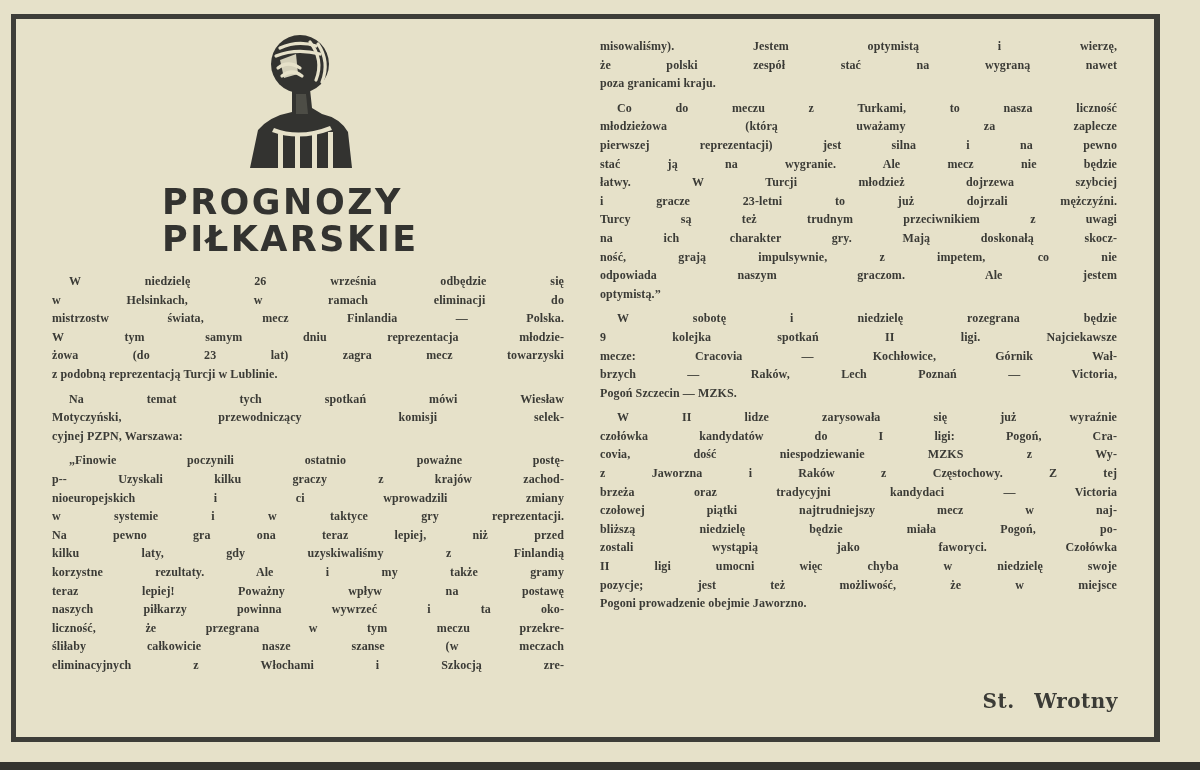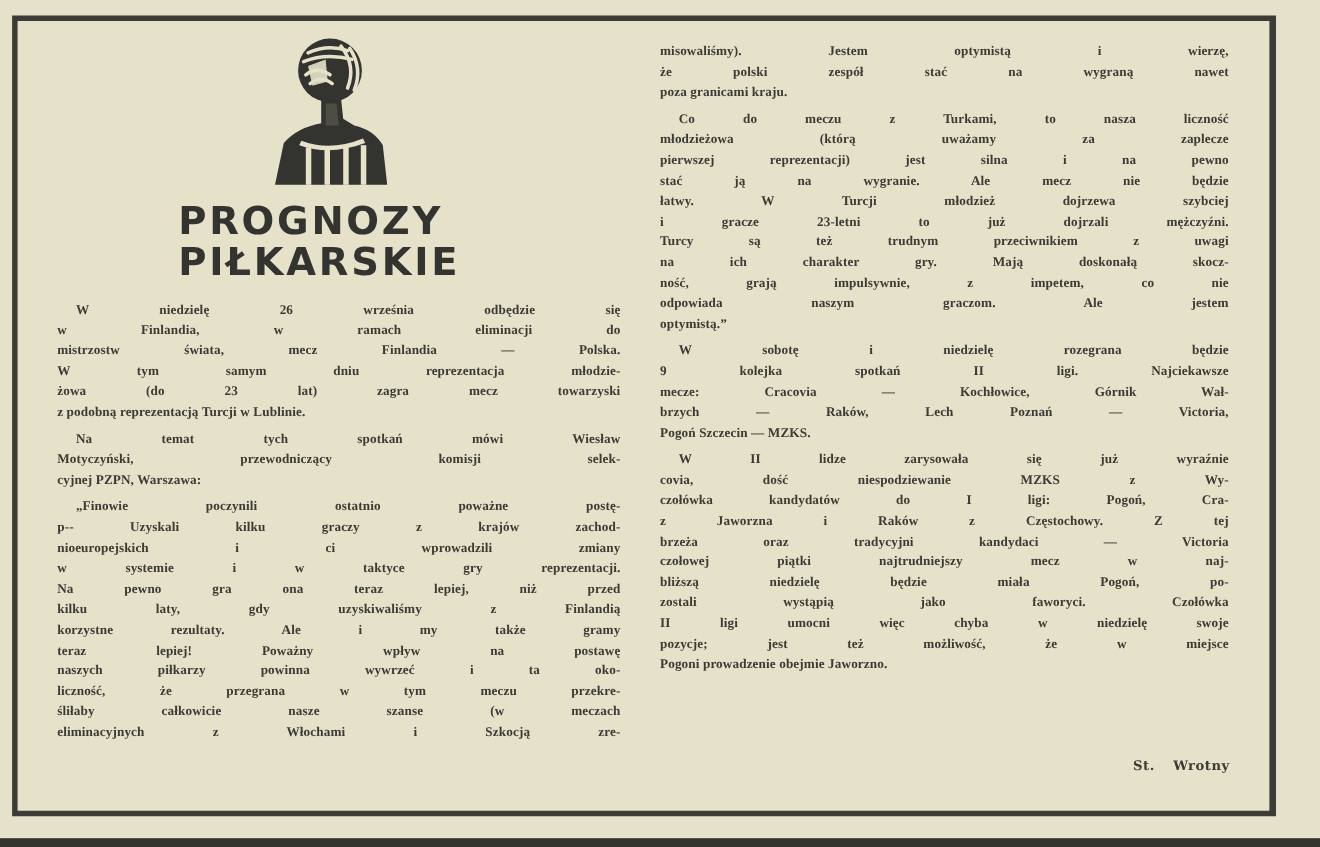--- a/index.html
+++ b/index.html
@@ -42,21 +42,21 @@
       font-family: "DejaVu Sans", sans-serif;
       font-weight: bold;
       font-size: 35px; line-height: 37px;
       letter-spacing: 2.5px;
       color: #333330;
       text-align: left;
     }
     .title span { display: block; }
     .signature {
       position: absolute; right: 82px; top: 689px;
-      font-size: 12px; font-weight: 900;
+      font-size: 20px; font-weight: 900;
       letter-spacing: 0.5px; word-spacing: 12px;
     }
   </style>
 </head>
 <body>
 
 <div class="frame"></div>
 <div class="rule-bottom"></div>
 
 <div class="logo">
@@ -89,21 +89,21 @@
 </div>
 
 <div class="title">
   <span>PROGNOZY</span>
   <span>PIŁKARSKIE</span>
 </div>
 
 <div class="col col-left">
   <p class="noindent">
     <span class="line" style="padding-left:17px">W niedzielę 26 września odbędzie się</span>
-    <span class="line">w Finlandia, w ramach eliminacji do</span>
+    <span class="line">w Helsinkach, w ramach eliminacji do</span>
     <span class="line">mistrzostw świata, mecz Finlandia — Polska.</span>
     <span class="line">W tym samym dniu reprezentacja młodzie-</span>
     <span class="line">żowa (do 23 lat) zagra mecz towarzyski</span>
     <span class="line last">z podobną reprezentacją Turcji w Lublinie.</span>
   </p>
   <p class="noindent">
     <span class="line" style="padding-left:17px">Na temat tych spotkań mówi Wiesław</span>
     <span class="line">Motyczyński, przewodniczący komisji selek-</span>
     <span class="line last">cyjnej PZPN, Warszawa:</span>
   </p>
@@ -144,22 +144,22 @@
   </p>
   <p class="noindent">
     <span class="line" style="padding-left:17px">W sobotę i niedzielę rozegrana będzie</span>
     <span class="line">9 kolejka spotkań II ligi. Najciekawsze</span>
     <span class="line">mecze: Cracovia — Kochłowice, Górnik Wał-</span>
     <span class="line">brzych — Raków, Lech Poznań — Victoria,</span>
     <span class="line last">Pogoń Szczecin — MZKS.</span>
   </p>
   <p class="noindent">
     <span class="line" style="padding-left:17px">W II lidze zarysowała się już wyraźnie</span>
+    <span class="line">czołówka kandydatów do I ligi: Pogoń, Cra-</span>
     <span class="line">covia, dość niespodziewanie MZKS z Wy-</span>
-    <span class="line">czołówka kandydatów do I ligi: Pogoń, Cra-</span>
     <span class="line">z Jaworzna i Raków z Częstochowy. Z tej</span>
     <span class="line">brzeża oraz tradycyjni kandydaci — Victoria</span>
     <span class="line">czołowej piątki najtrudniejszy mecz w naj-</span>
     <span class="line">bliższą niedzielę będzie miała Pogoń, po-</span>
     <span class="line">zostali wystąpią jako faworyci. Czołówka</span>
     <span class="line">II ligi umocni więc chyba w niedzielę swoje</span>
     <span class="line">pozycje; jest też możliwość, że w miejsce</span>
     <span class="line last">Pogoni prowadzenie obejmie Jaworzno.</span>
   </p>
 </div>

